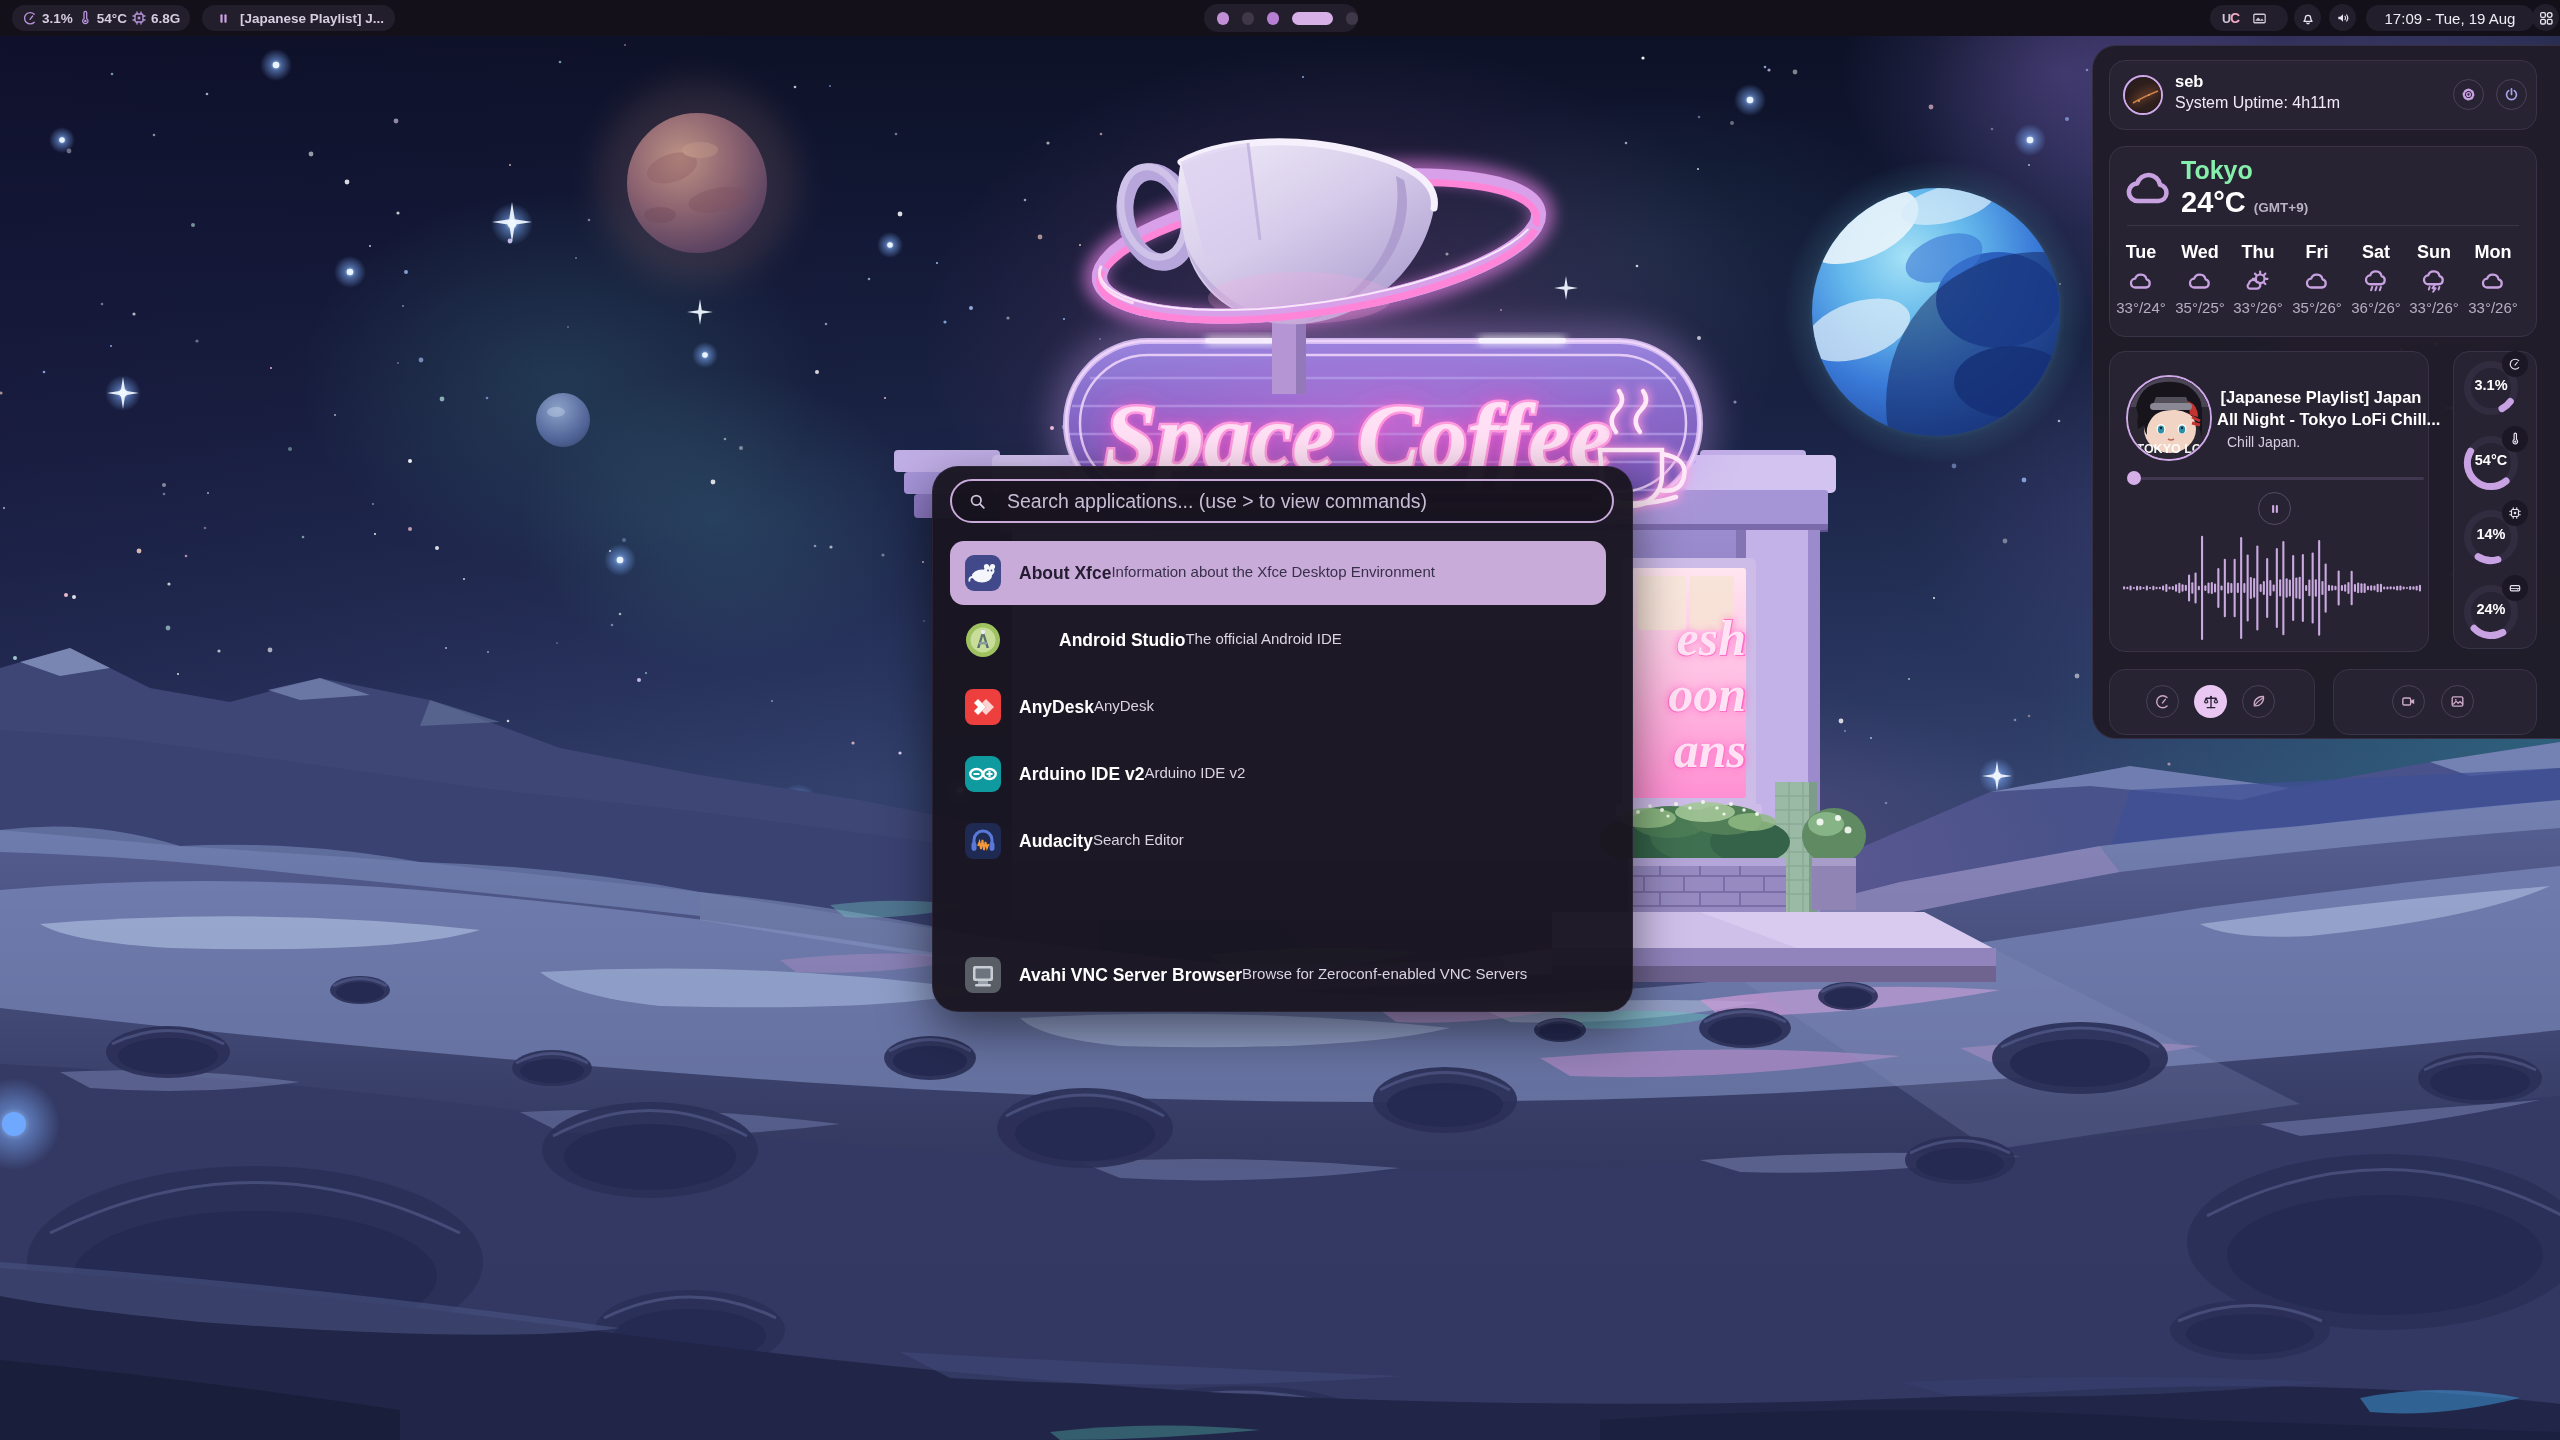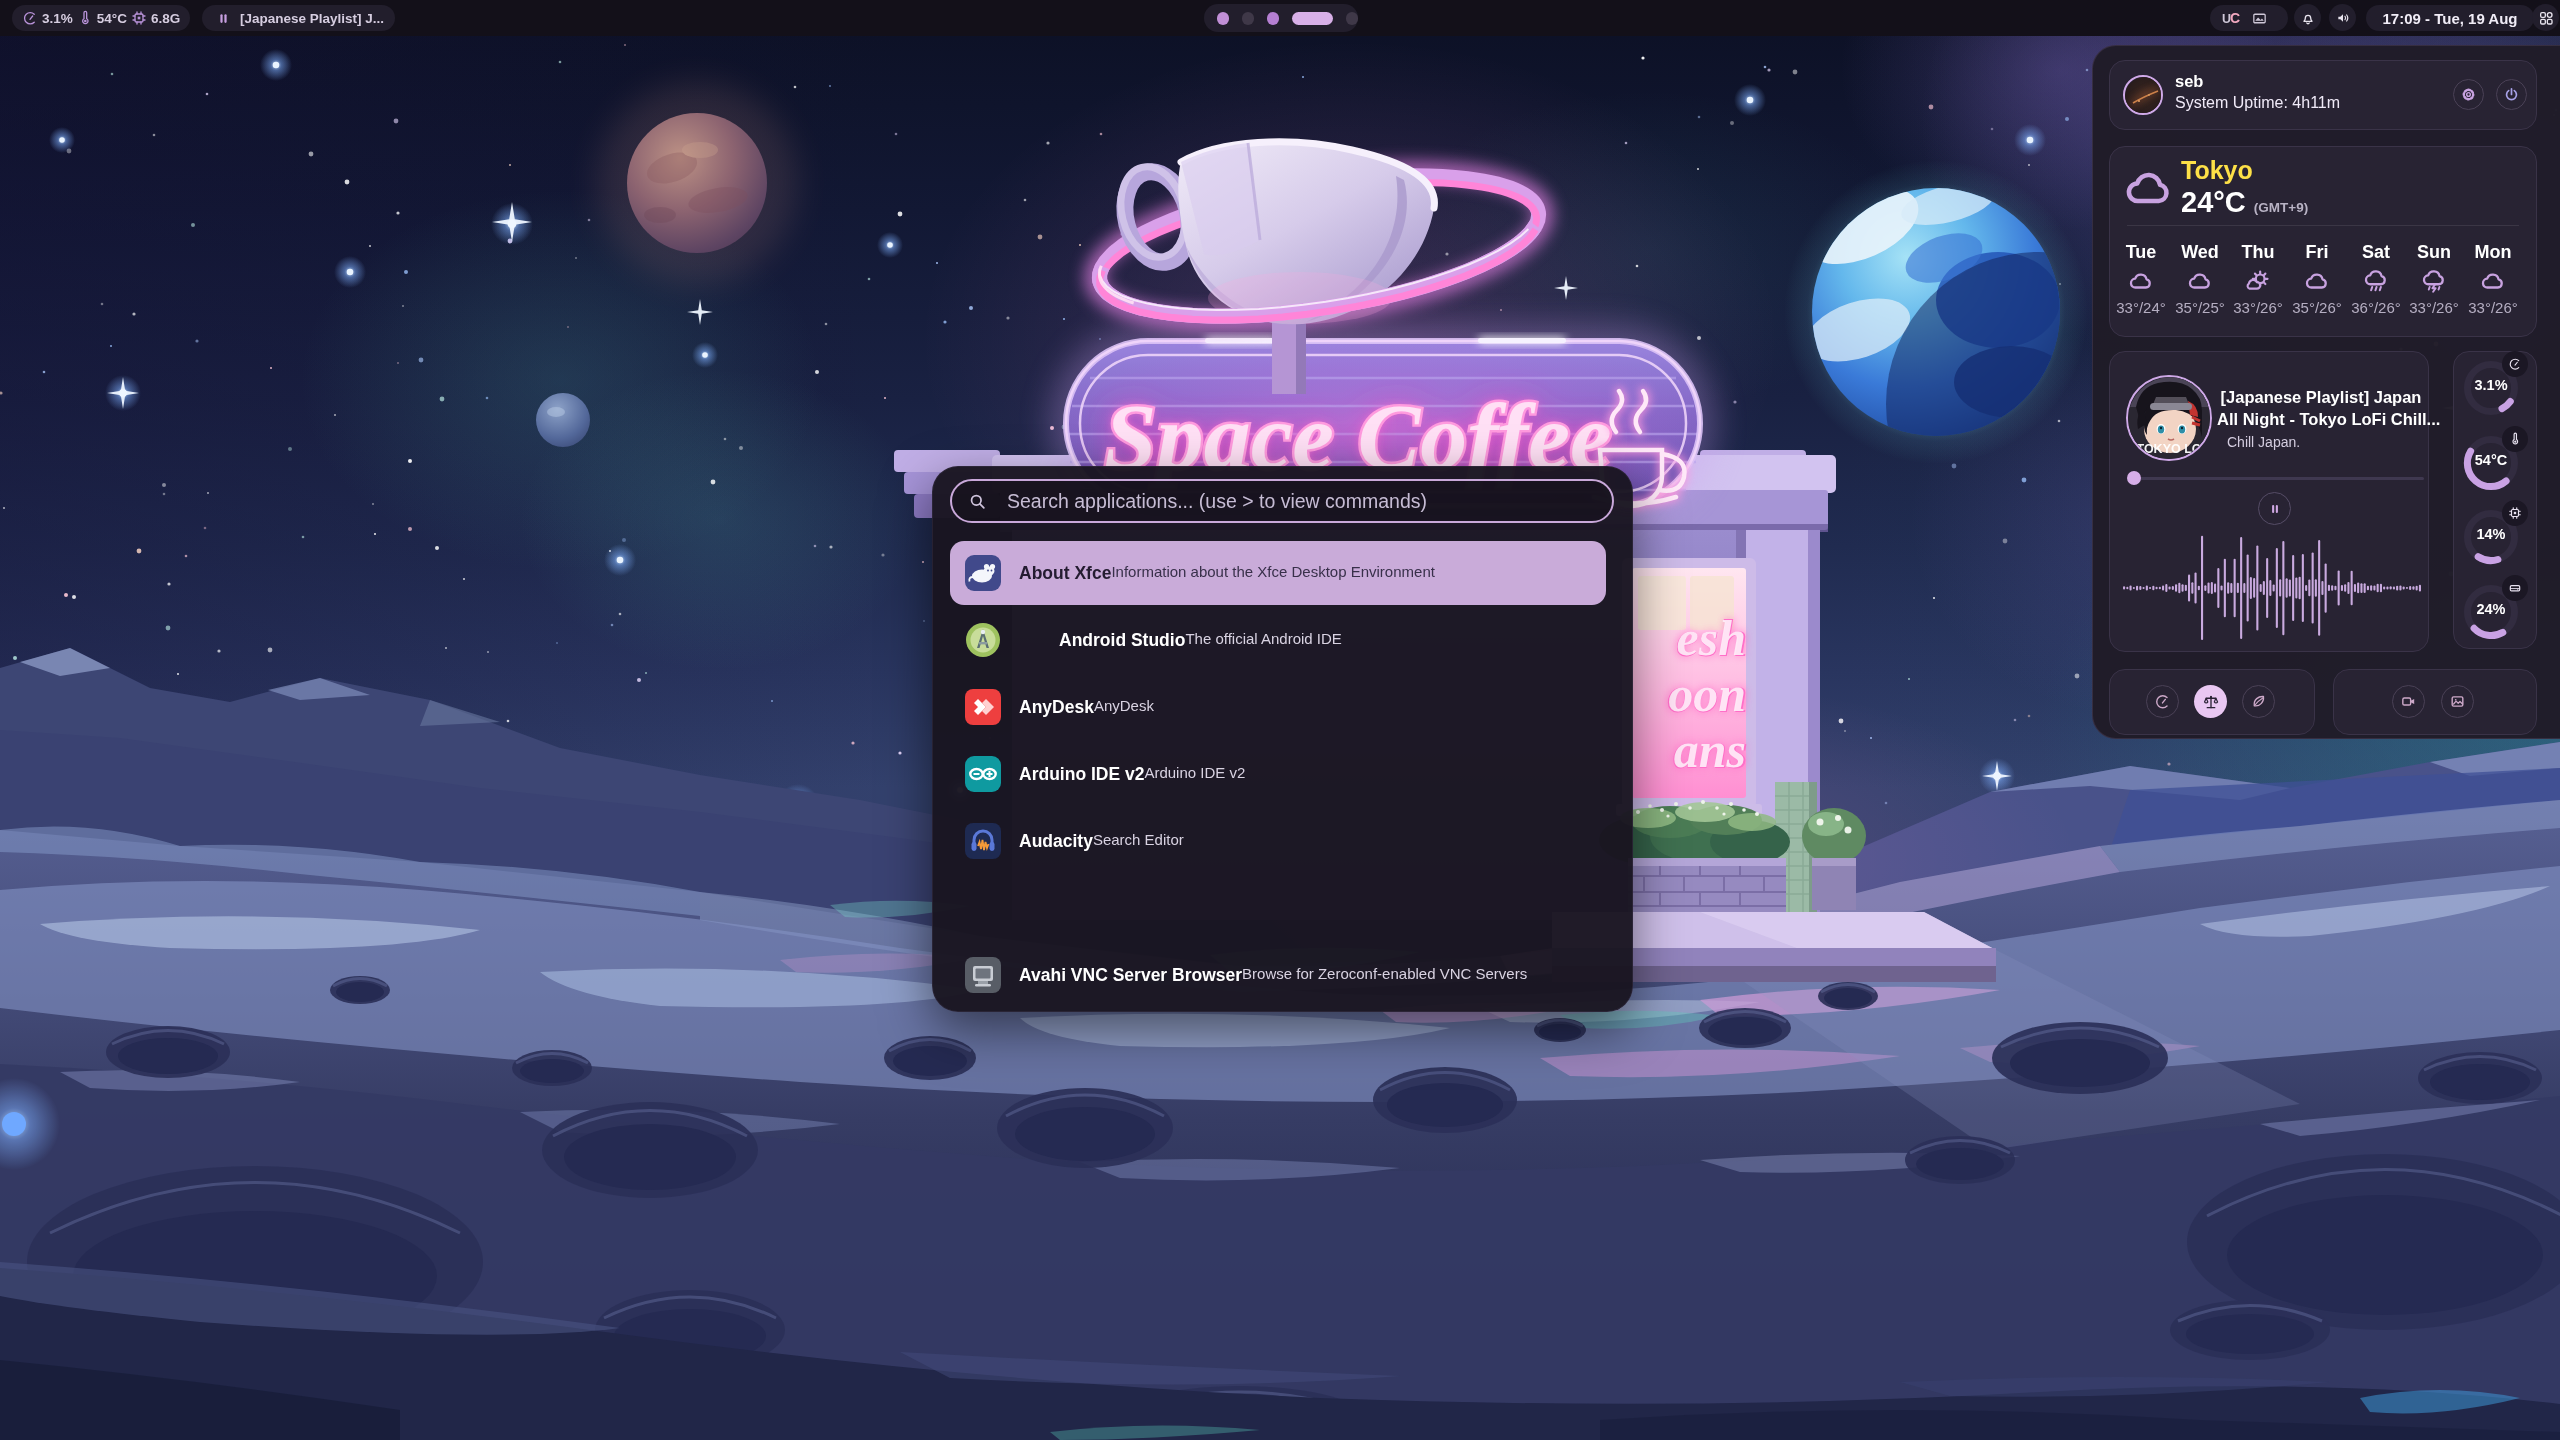--- a/index.html
+++ b/index.html
@@ -840,21 +840,21 @@
         <path d="M10.2 19.5 a2 2 0 0 0 3.6 0" fill="none" stroke-width="2"></path>
       </svg>
     </div>
  <div class="circ" style="left:2329px">
       <svg width="16" height="16" viewBox="0 0 24 24" style="color:#e8e4ee" stroke="currentColor" fill="none" stroke-linecap="round">
         <path d="M5 10 v4 h3 l4 3.5 v-11 L8 10 Z" fill="currentColor" stroke="none"></path>
         <path d="M15 9.5 a4 4 0 0 1 0 5" fill="none" stroke-width="1.8"></path>
         <path d="M17.5 7.5 a7.5 7.5 0 0 1 0 9" fill="none" stroke-width="1.8"></path>
       </svg>
     </div>
- <div class="pill" style="left:2366px;width:168px;justify-content:center;font-size:15px;color:#f0ecf6;font-weight:700">17:09 - Tue, 19 Aug</div>
+ <div class="pill" style="left:2366px;width:168px;justify-content:center;font-size:15px;color:#f0ecf6;font-weight:400">17:09 - Tue, 19 Aug</div>
  <div class="circ" style="left:2532px">
       <svg width="16" height="16" viewBox="0 0 24 24" style="color:#e8e4ee" stroke="currentColor" fill="none" stroke-linecap="round">
         <rect x="4" y="4" width="7" height="7" rx="2" fill="none" stroke-width="2"></rect>
         <rect x="14" y="4" width="7" height="7" rx="3.5" fill="none" stroke-width="2"></rect>
         <rect x="4" y="14" width="7" height="7" rx="2" fill="none" stroke-width="2"></rect>
         <rect x="14" y="14" width="7" height="7" rx="2" fill="none" stroke-width="2"></rect>
       </svg>
     </div>
 </div>
 
@@ -977,21 +977,21 @@
       <svg width="17" height="17" viewBox="0 0 24 24" style="color:#a8a2e8" stroke="currentColor" fill="none" stroke-linecap="round">
         <path d="M12 4 v8" stroke-width="2.4"></path>
         <path d="M8 6.5 a7 7 0 1 0 8 0" fill="none" stroke-width="2.4"></path>
       </svg>
     </div>
 
  <div class="card" style="left:16px;top:100px;width:428px;height:191px"></div>
  <div class="abs" style="left:30px;top:116px"><svg width="52" height="52" viewBox="0 0 24 24" style="color:#c8a2e0" stroke="currentColor" fill="none" stroke-linecap="round">
         <path d="M7 18 h9.5 a3.8 3.8 0 0 0 0.6 -7.5 a5.4 5.4 0 0 0 -10.5 -0.6 A 3.9 3.9 0 0 0 7 18 Z" fill="none" stroke-width="2.1" stroke-linejoin="round"></path>
       </svg></div>
- <div class="abs" style="left:88px;top:110px;font-size:25px;font-weight:700;color:#fde047">Tokyo</div>
+ <div class="abs" style="left:88px;top:110px;font-size:25px;font-weight:700;color:#86efac">Tokyo</div>
  <div class="abs" style="left:88px;top:140px;font-size:29px;font-weight:700;color:#fff">24°C <span style="font-size:13.5px;color:#b8b2c4;font-weight:700">(GMT+9)</span></div>
  <div class="abs" style="left:34px;top:179px;width:392px;height:1px;background:rgba(255,255,255,0.09)"></div>
  <div class="wcol" style="left:19px;top:196px">
       <div class="wday">Tue</div>
       <div style="height:36px;display:flex;align-items:center;justify-content:center">
         <svg width="26" height="26" viewBox="0 0 24 24" style="color:#c8a2e0" stroke="currentColor" fill="none" stroke-linecap="round">
           <path d="M7 18 h9.5 a3.8 3.8 0 0 0 0.6 -7.5 a5.4 5.4 0 0 0 -10.5 -0.6 A 3.9 3.9 0 0 0 7 18 Z" fill="none" stroke-width="2.1" stroke-linejoin="round"></path>
         </svg>
       </div>
       <div class="wtmp">33°/24°</div>

